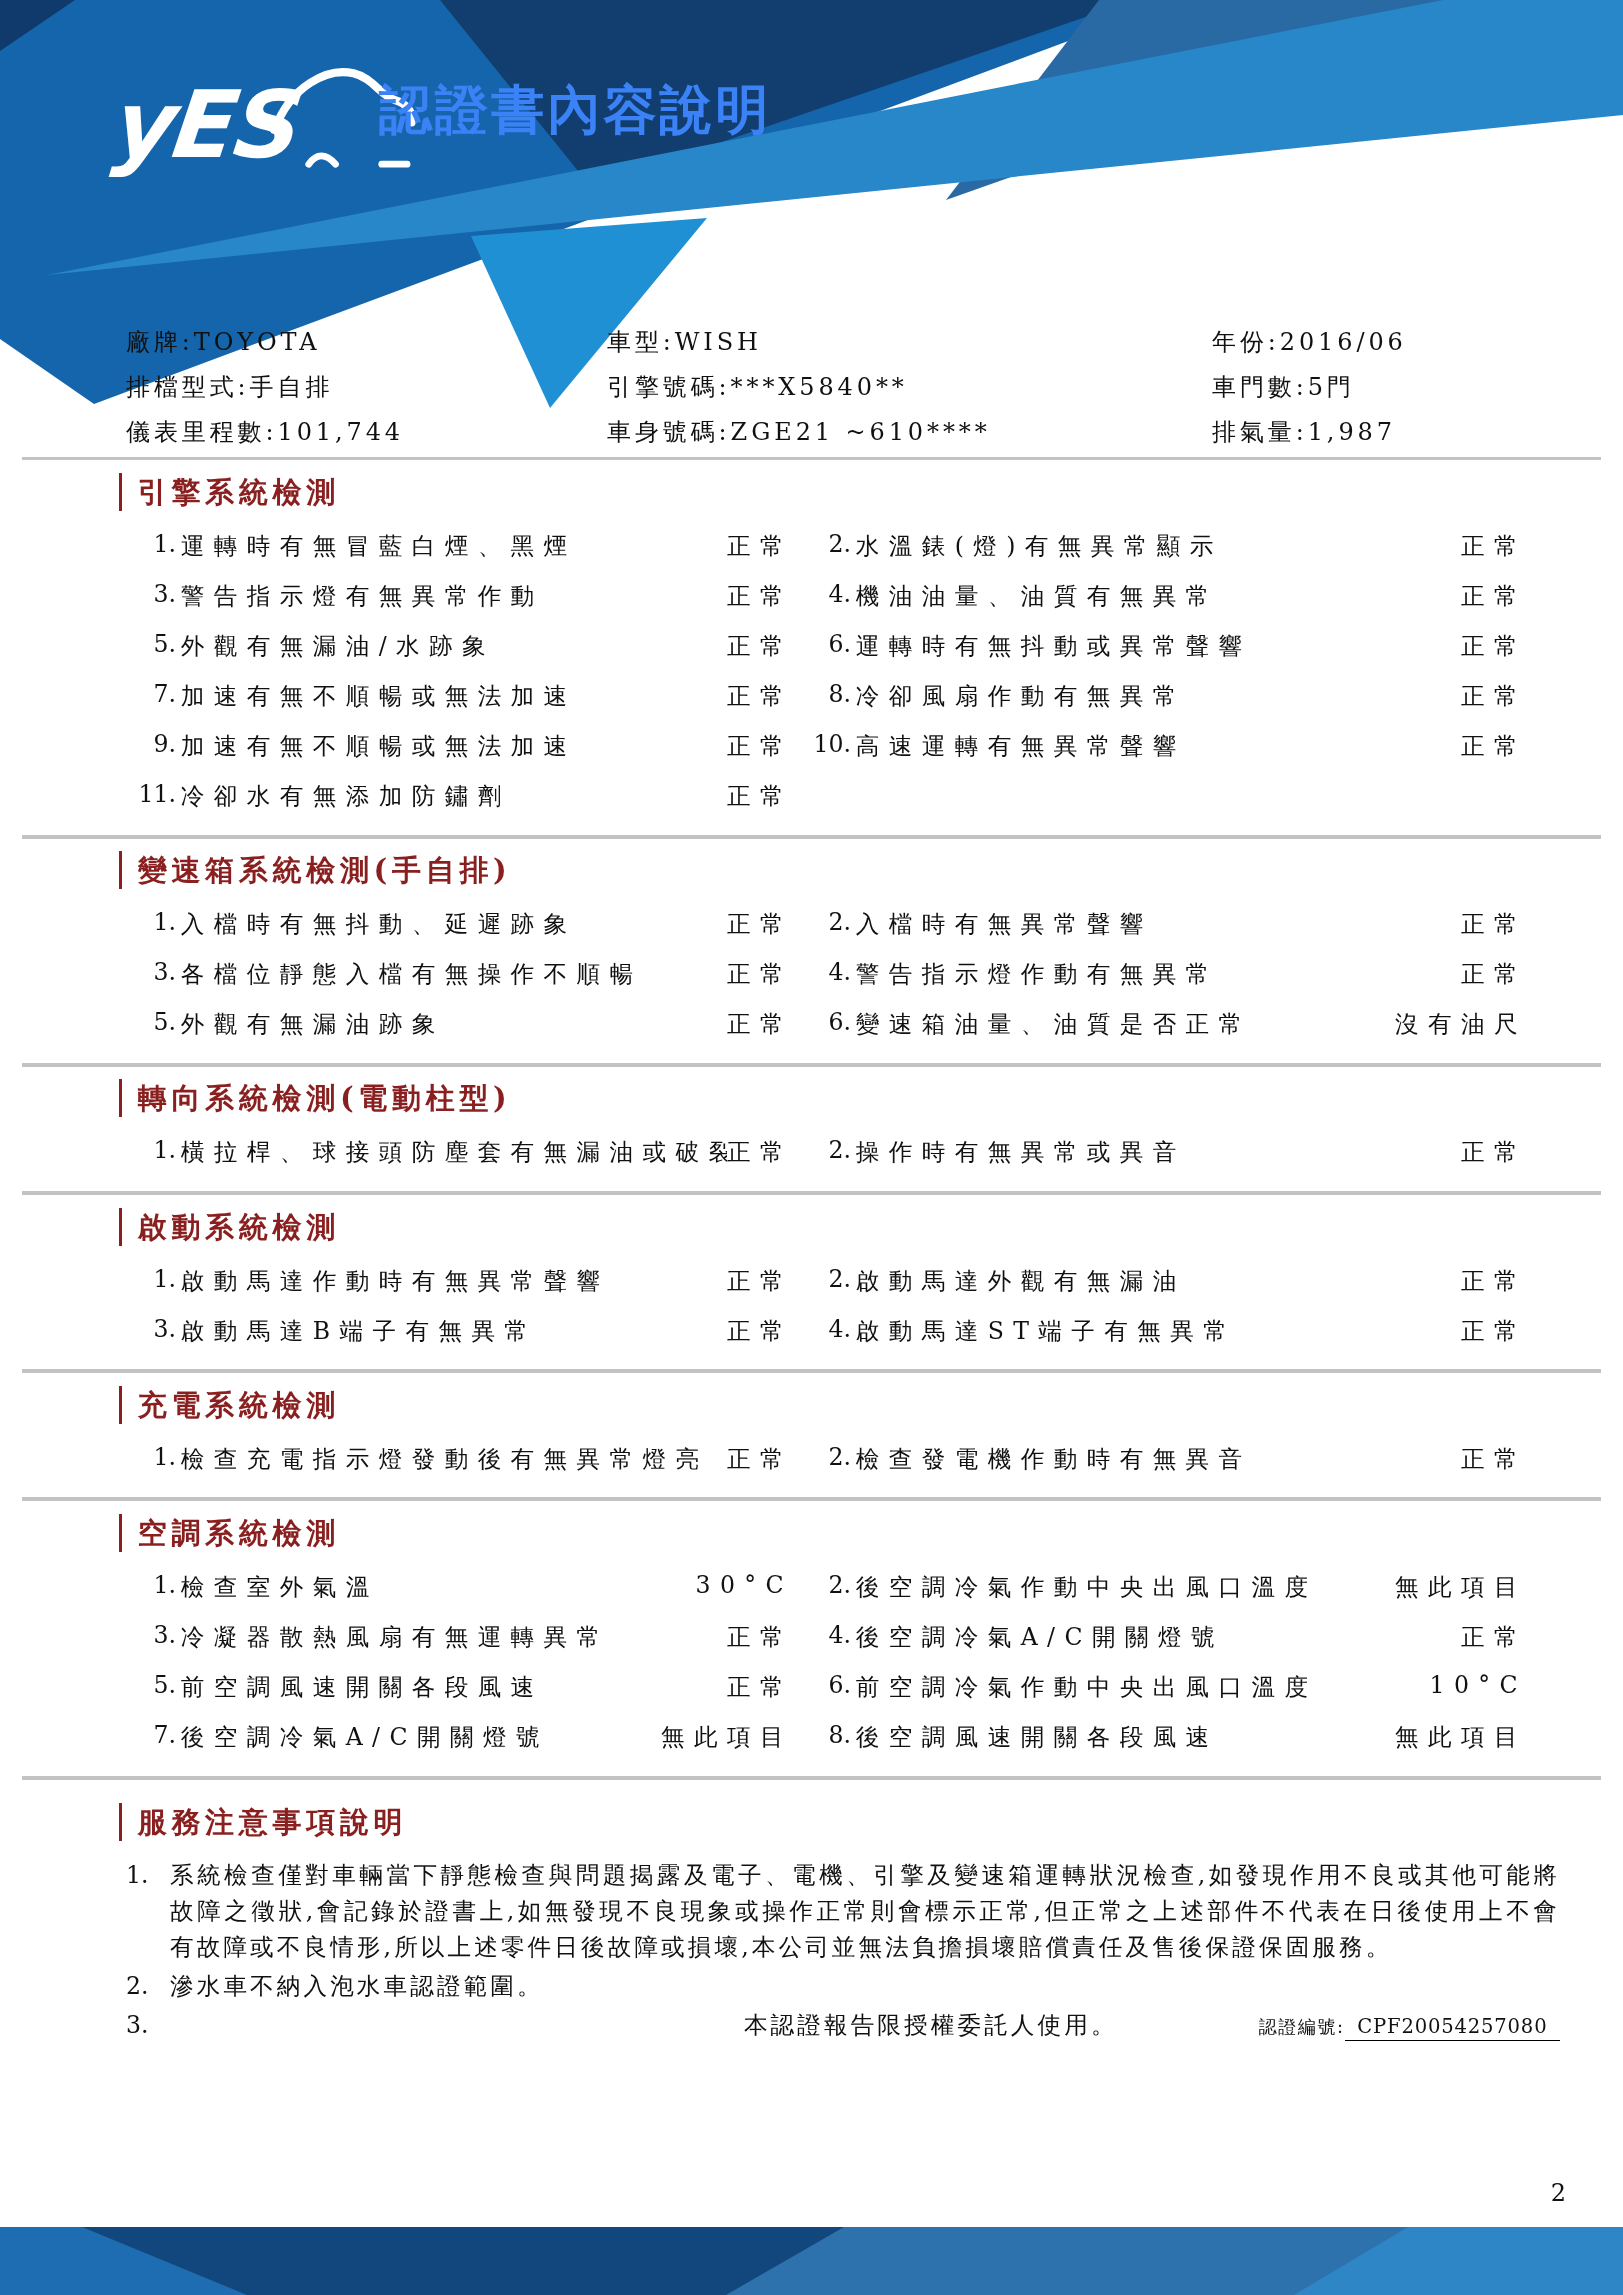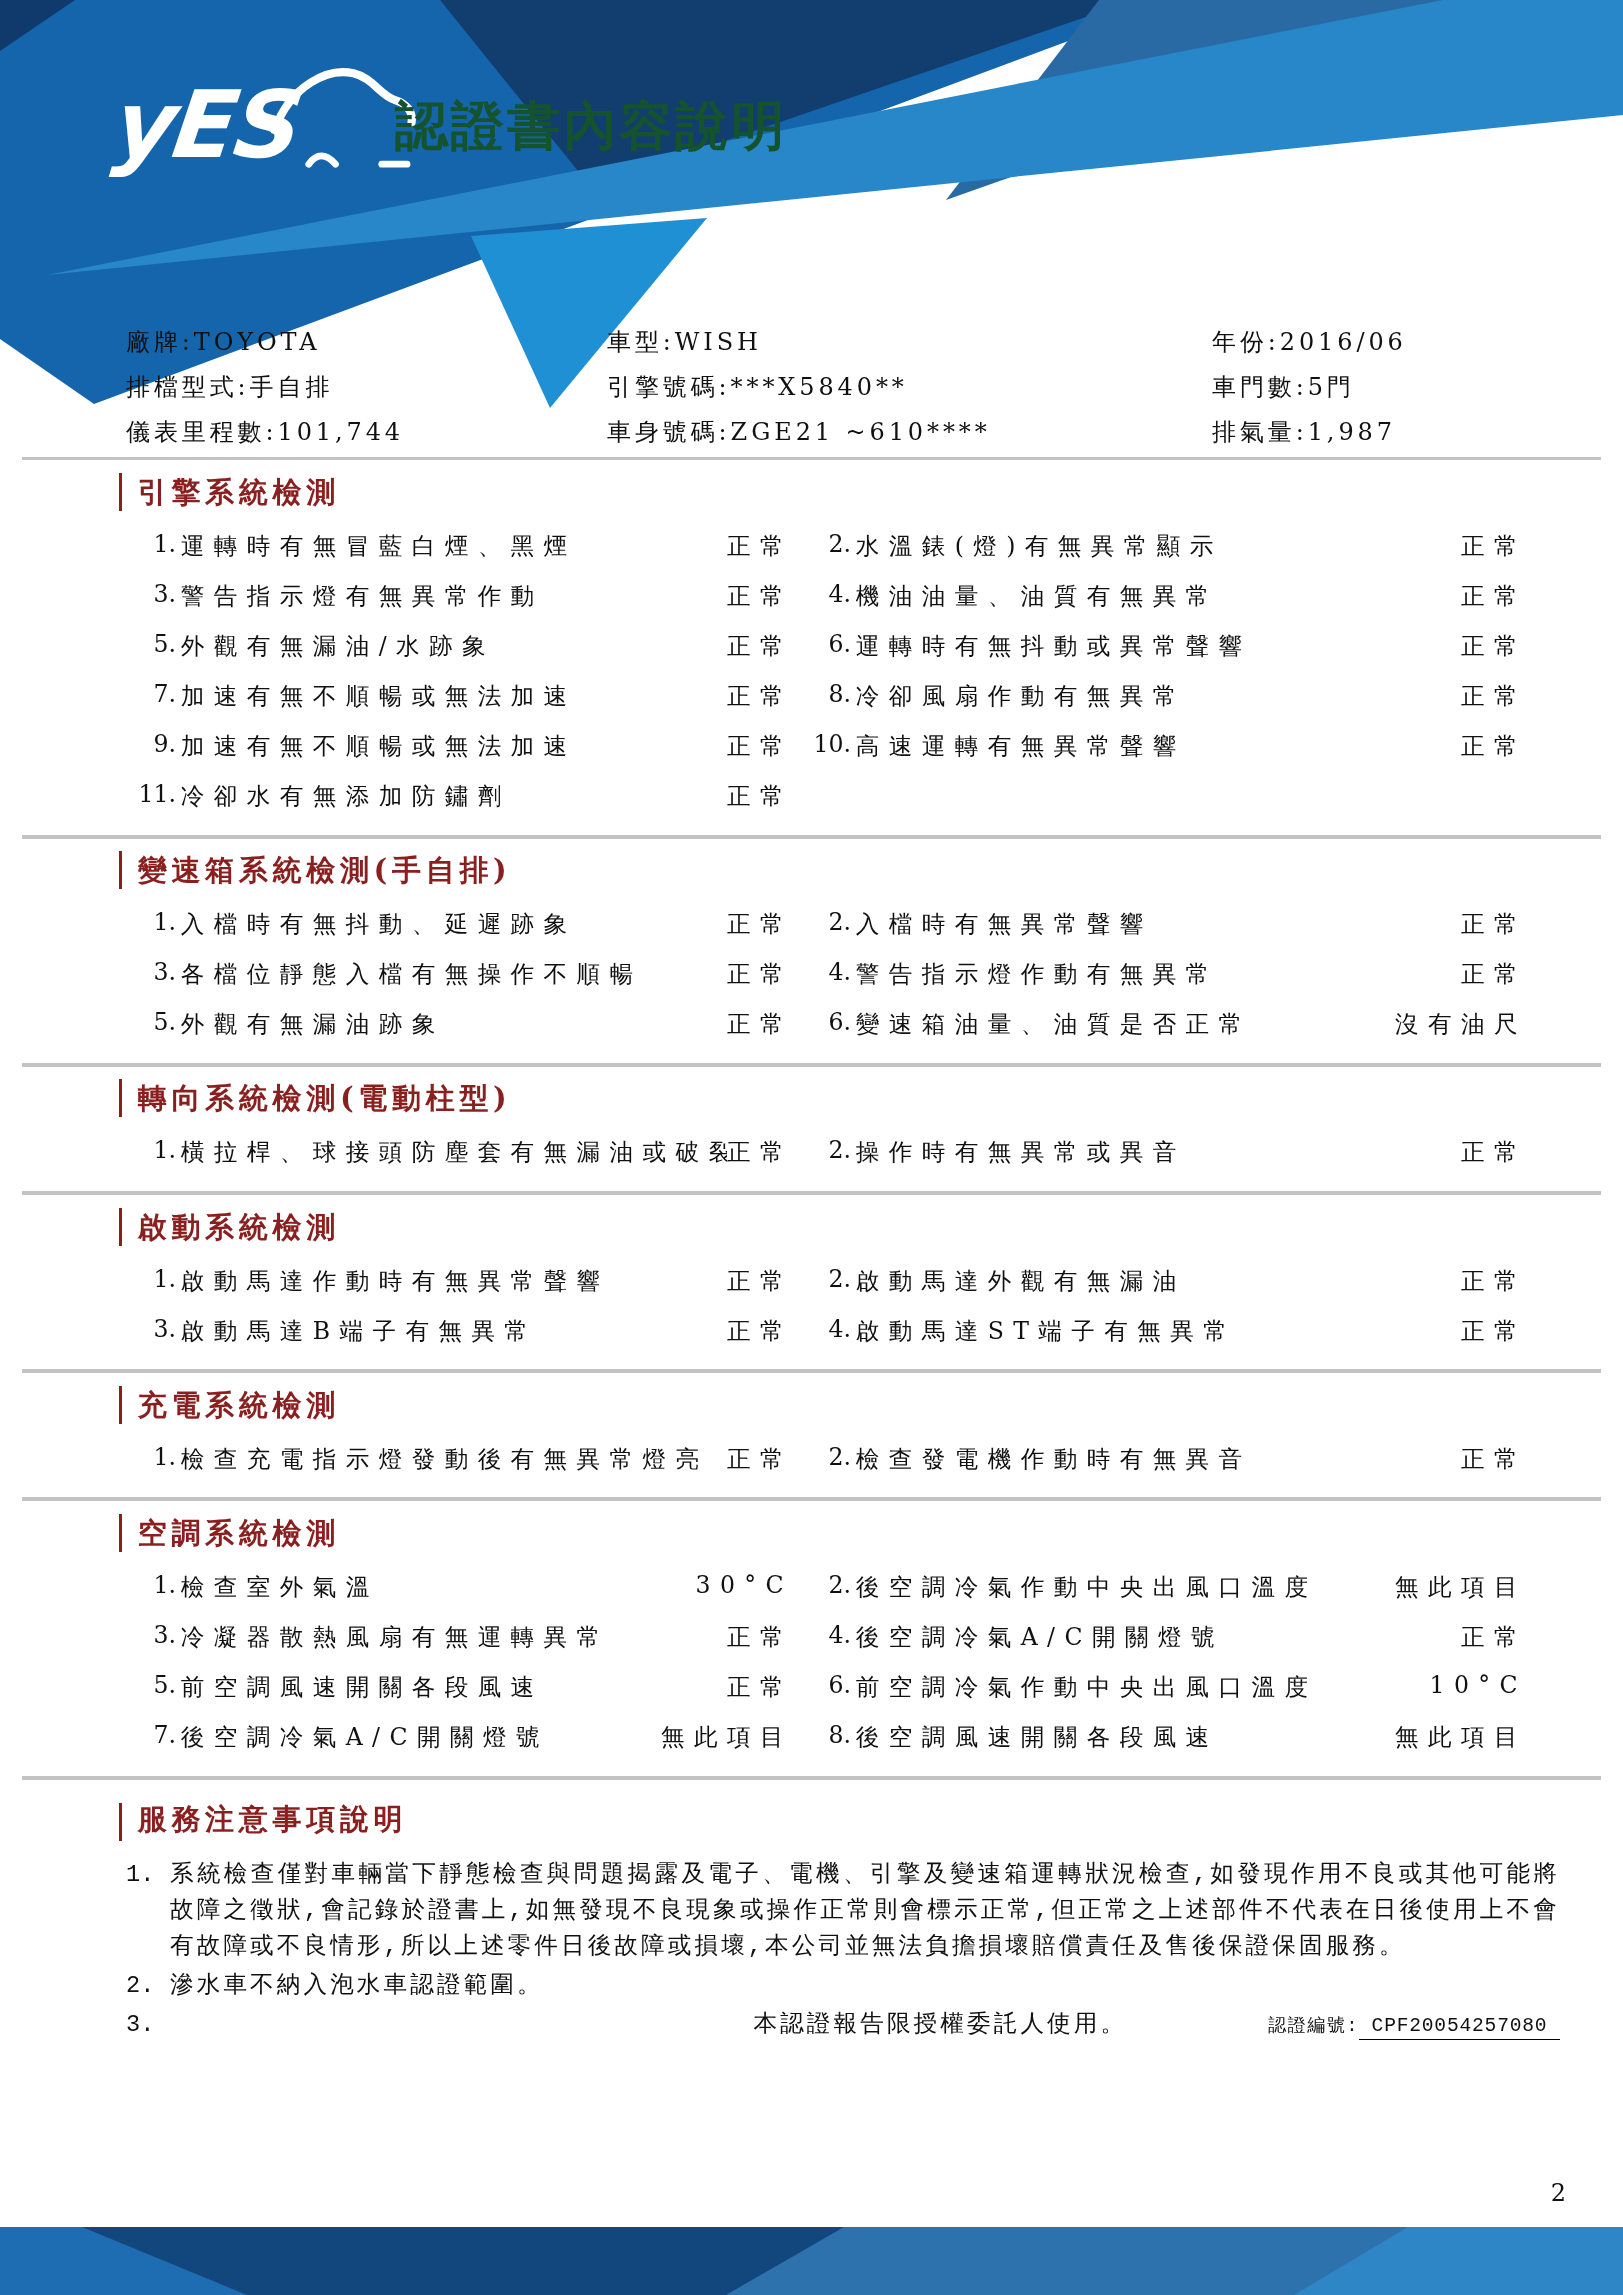--- a/index.html
+++ b/index.html
@@ -19,22 +19,22 @@
   .s-cyan  { background:#2090d4; clip-path:polygon(471px 236px,707px 218px,550px 408px); }
   .logo { position:absolute; left:116px; top:57px; width:283px; height:141px; color:#fff; }
   .logo-text {
     position:absolute; left:0; top:22px;
     font-family:"DejaVu Sans","Liberation Sans",sans-serif;
     font-style:italic; font-weight:bold; font-size:93px; line-height:1;
     transform:skewX(-8deg); letter-spacing:-2.4px;
   }
   .logo-car { position:absolute; left:154px; top:-4.7px; }
   .page-title {
-    position:absolute; left:379px; top:80px; margin:16px;
-    font-size:53px; font-weight:bold; color:#14532d; letter-spacing:3.1px; line-height:1.1;
+    position:absolute; left:379px; top:80px; margin:0;
+    font-size:53px; font-weight:bold; color:#3b82f6; letter-spacing:3.1px; line-height:1.1;
   }
   
   .content { position:absolute; top:320px; left:0; width:1623px; }
   .vinfo {
     display:grid; grid-template-columns:481px 605px auto;
     padding:0 80px 0 126px; font-size:24px; line-height:45px; letter-spacing:3.9px;
   }
   .divider { height:3.9px; background:#c3c3c3; margin:1.6px 22px 0 22px; }
   .sec-title {
     margin:12.6px 0 0 119px; font-size:29px; font-weight:bold; line-height:38px;
@@ -44,21 +44,21 @@
   .sec-grid {
     display:grid; grid-template-columns:675px 734px;
     padding-left:118px; margin-top:19px;
   }
   .item { display:flex; align-items:flex-start; height:50px; font-size:23.6px; letter-spacing:9.4px; }
   .item .no { flex:none; width:58px; text-align:right; padding-right:4.7px; letter-spacing:0; }
   .item .label { flex:1 1 auto; white-space:nowrap; overflow:hidden; }
   .item .result { flex:none; margin-left:auto; text-align:right; white-space:nowrap; }
   .sec .divider { margin-top:4.7px; }
   
-  .notes { margin-top:23.6px;font-family:Liberation Mono, monospace; }
+  .notes { margin-top:23.6px; }
   .notes .sec-title { margin-bottom:15.7px; }
   .note-item { display:flex; padding:0 63px 0 126px; font-size:23.6px; line-height:36px; letter-spacing:3.1px; margin-bottom:3.1px; }
   .note-item .no { flex:none; width:44px; letter-spacing:0; }
   .note-item .txt { flex:1 1 auto; text-align:justify; }
   .cert { display:inline-block; margin-left:141px; font-size:18px; letter-spacing:1.6px; white-space:nowrap; }
   .cert .cert-no {
     font-size:19.6px; letter-spacing:0.8px;
     border-bottom:1.6px solid #000; padding:0 12.6px 1.6px 12.6px;
   }
   

